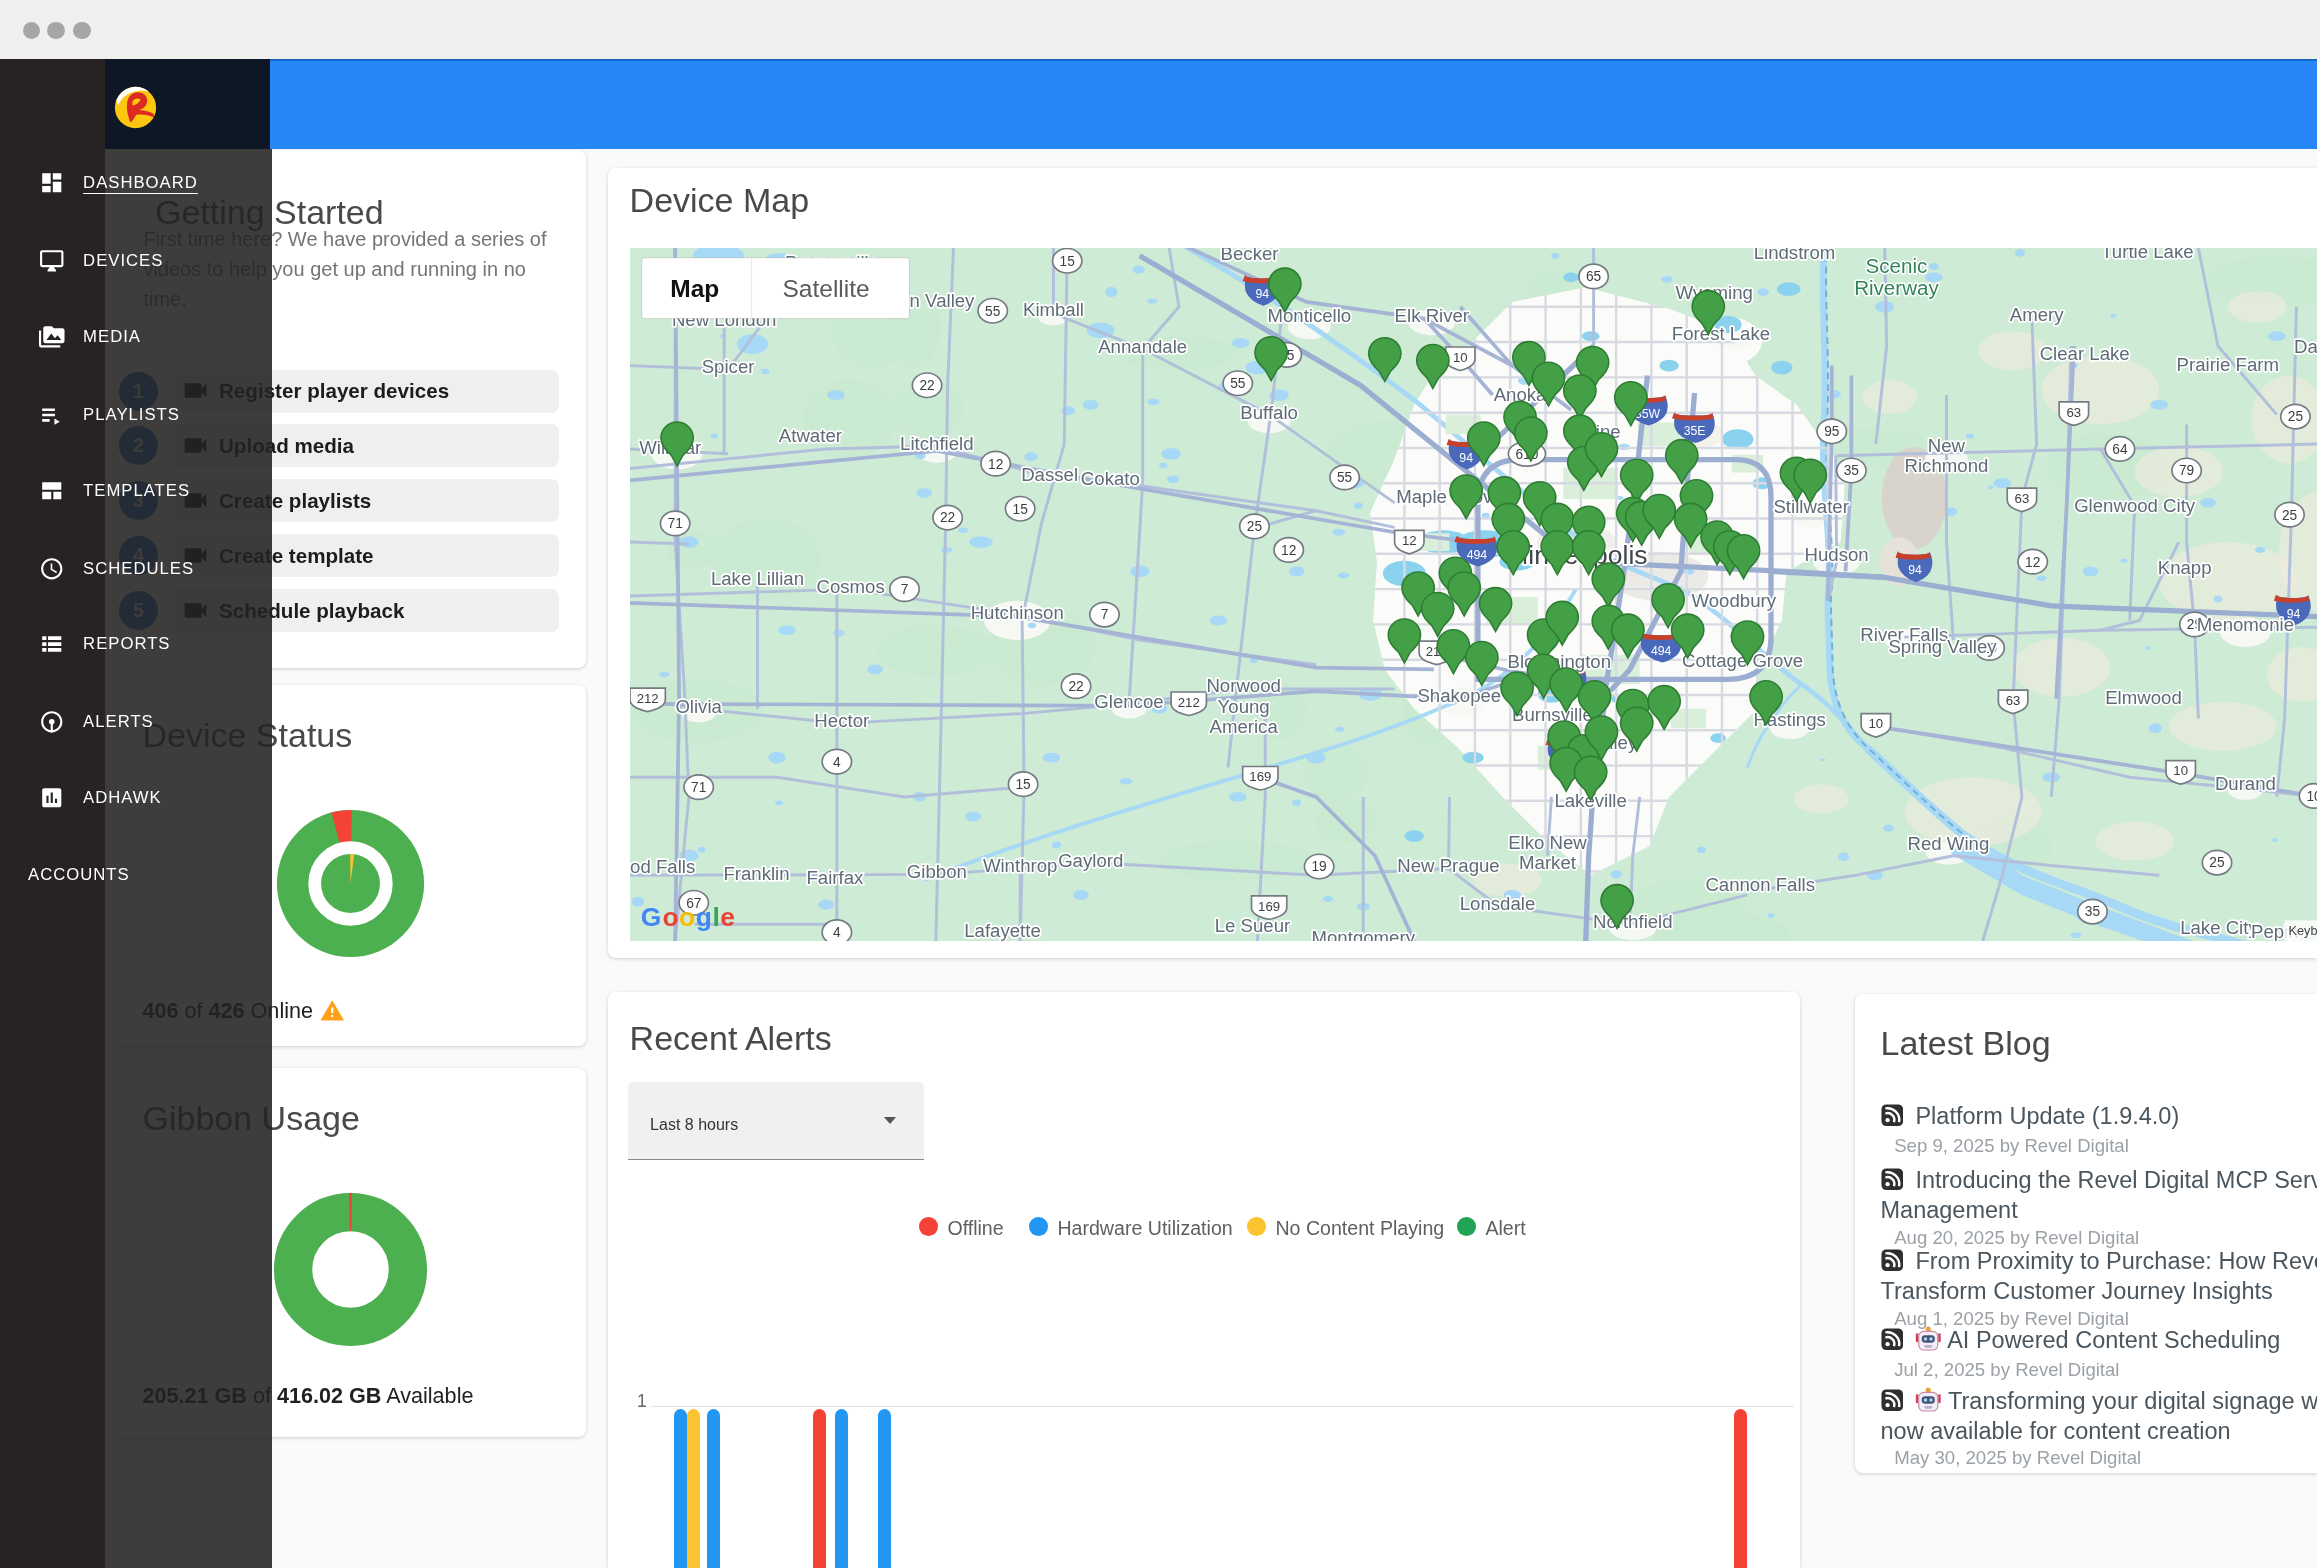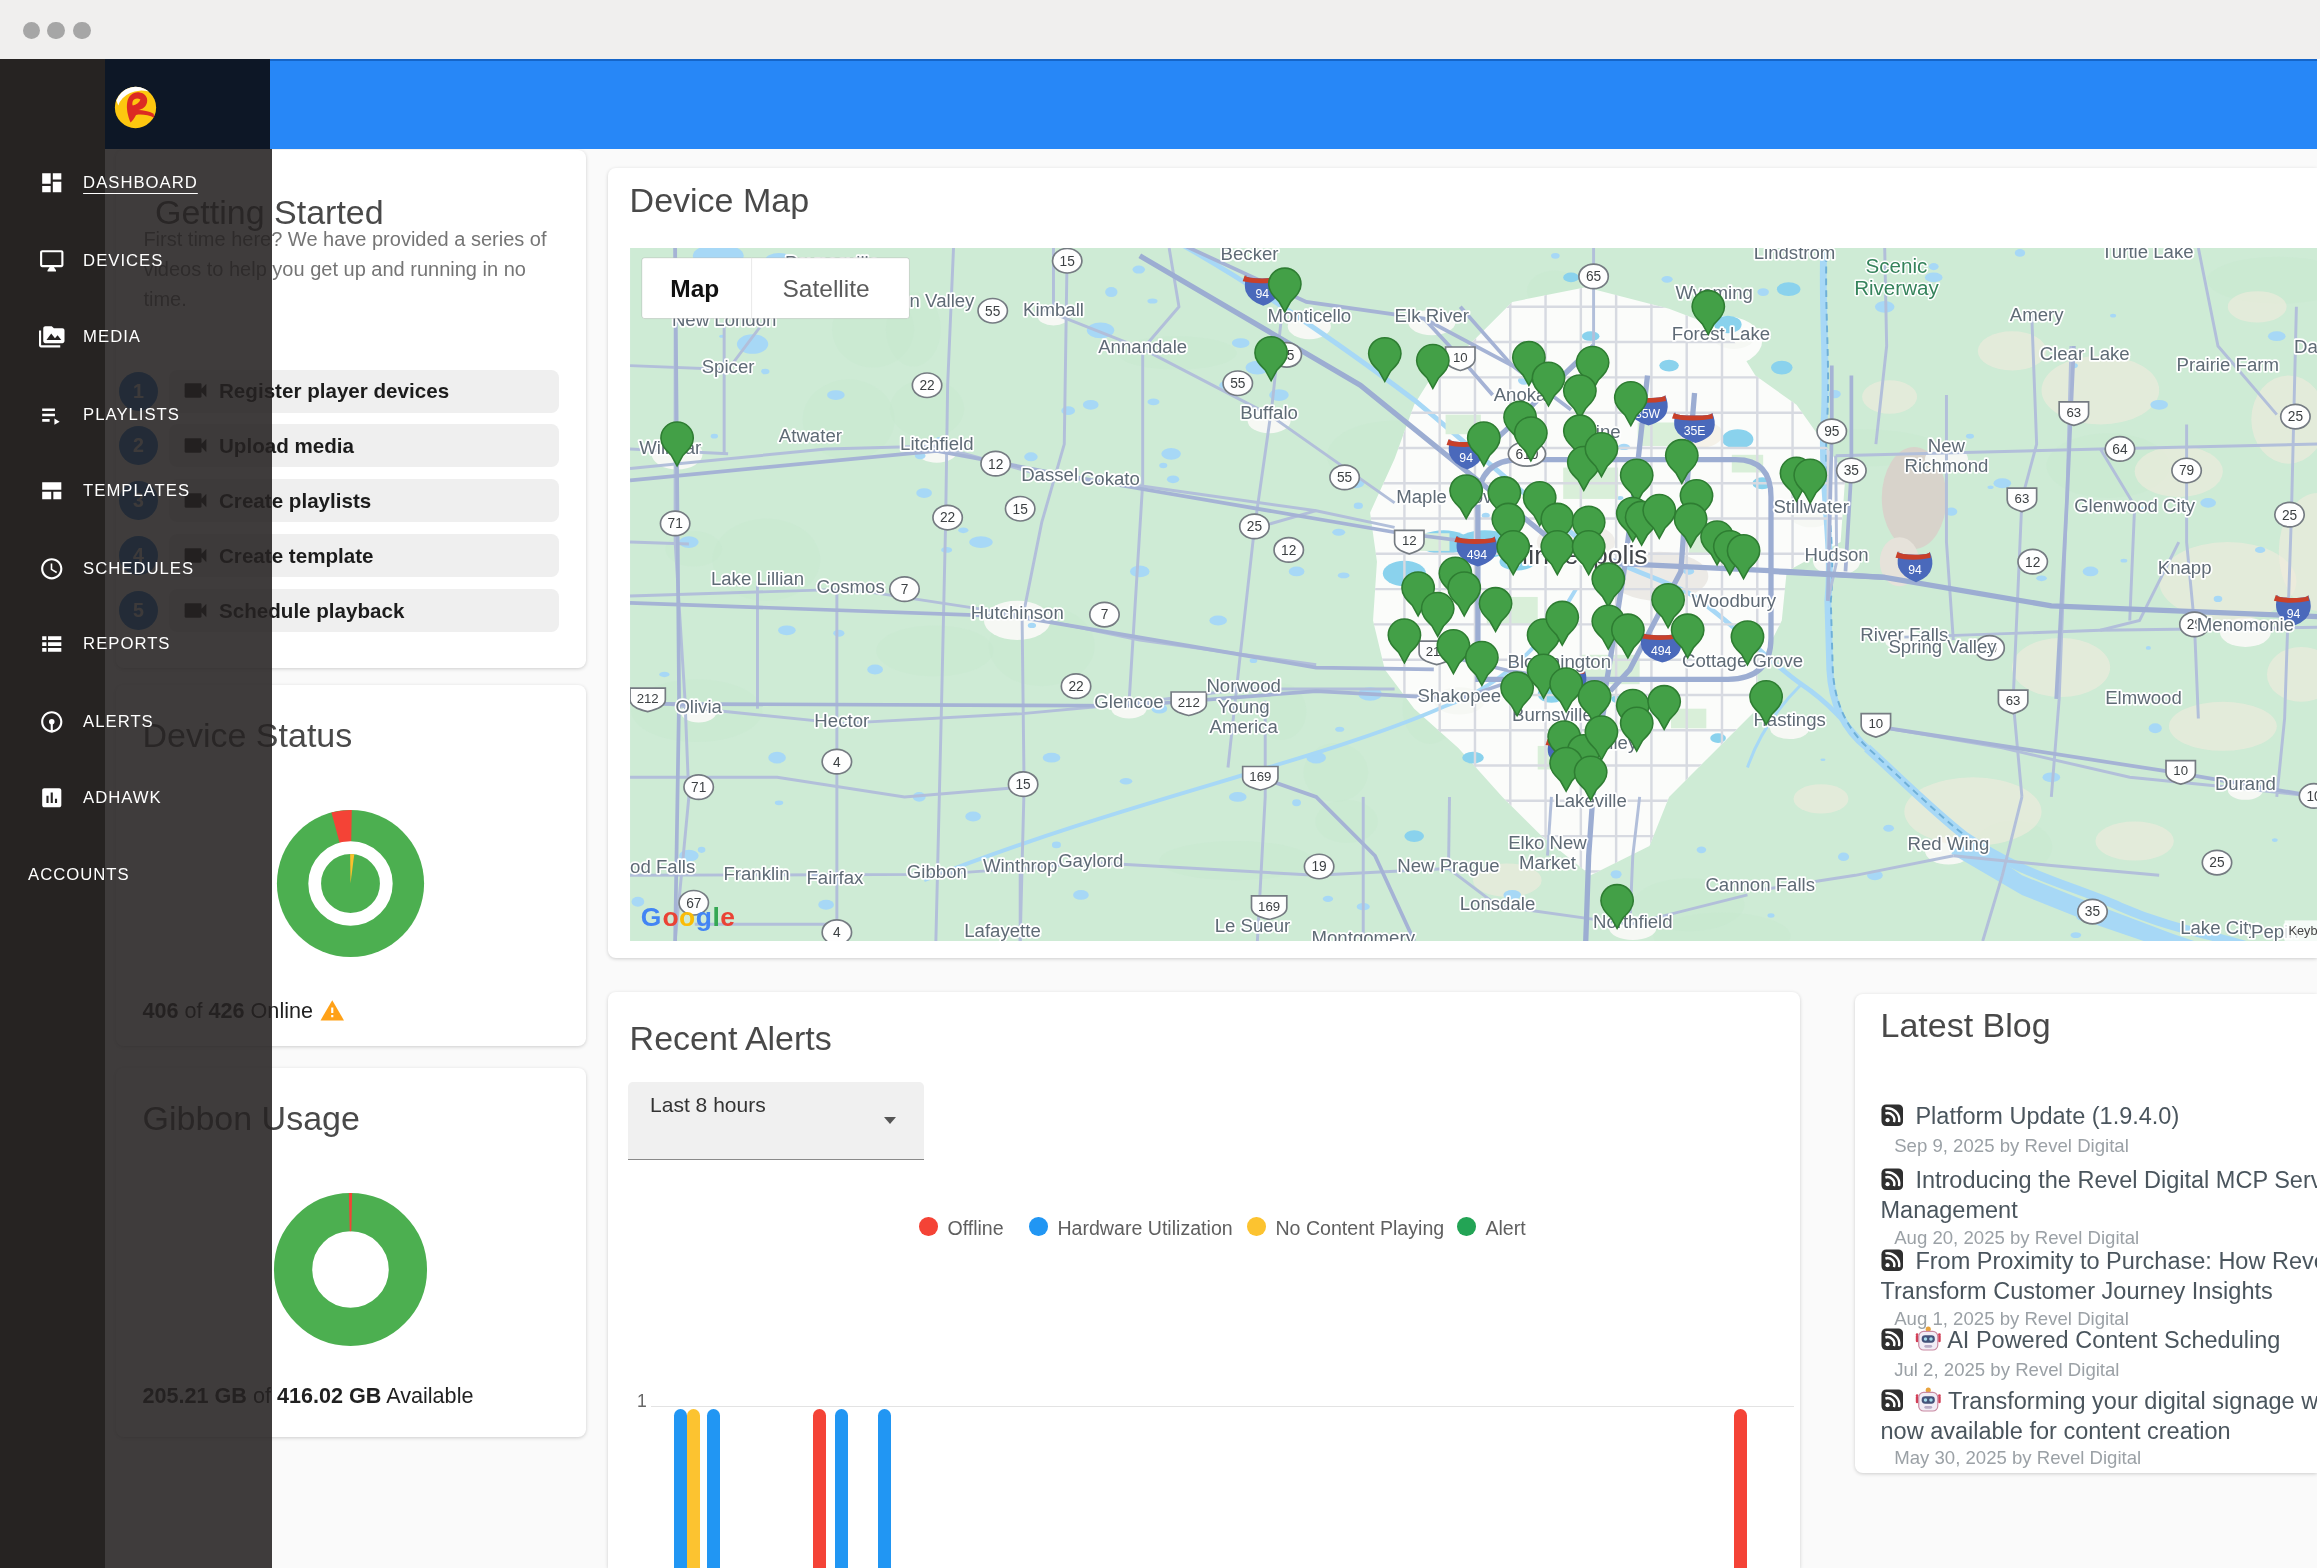--- a/index.html
+++ b/index.html
@@ -29,21 +29,21 @@
 .gsrow { position:absolute; left:53px; width:390px; height:43px; background:#efefef; border-radius:7.8px; }
 .gsnum { position:absolute; width:39px; height:39px; border-radius:50%; background:#1976d2; color:#efefef; font-size:19.6px; font-weight:bold; text-align:center; line-height:39px; }
 .gstext { position:absolute; left:65px; display:flex; align-items:center; gap:9px; }
 .gstext span { font-size:20.6px; font-weight:bold; color:#1c1c1c; }
 
 
 .stattext { position:absolute; left:26.5px; font-size:21.6px; color:#212121; }
 
 
 #ra-select { position:absolute; left:19.6px; top:90px; width:296px; height:78px; background:#f0f0f0; border-bottom:1px solid #8a8a8a; border-radius:4.9px 4.9px 0 0; }
-#ra-select span { position:absolute; left:22.5px; top:11px; font-size:21px; color:#333; }
+#ra-select span { position:absolute; left:22.5px; top:34px; font-size:16px; color:#333; }
 #ra-select .caret { position:absolute; right:27.4px; top:35px; width:0; height:0; border-left:6.9px solid transparent; border-right:6.9px solid transparent; border-top:7.8px solid #555; }
 .lgd { position:absolute; top:225px; height:19.6px; display:flex; }
 .lgdot { width:18.6px; height:18.6px; border-radius:50%; margin-right:9.8px; }
 .lgd span { font-size:19.6px; color:#5f5f5f; }
 #gridline { position:absolute; left:43px; top:414px; width:1143px; height:1px; background:#e3e3e3; }
 #ylab { position:absolute; left:29px; top:399px; font-size:17.6px; color:#666; }
 .bar { position:absolute; top:417px; width:12.7px; height:161px; border-radius:6.9px 6.9px 0 0; }
 
 
 .bent { position:absolute; left:25.5px; width:451px; }
@@ -927,21 +927,21 @@
   <div class="bar" style="left:66px;background:#2196f3"></div>
     <div class="bar" style="left:79px;background:#fcc330"></div>
     <div class="bar" style="left:99px;background:#2196f3"></div>
     <div class="bar" style="left:205px;background:#f44336"></div>
     <div class="bar" style="left:227px;background:#2196f3"></div>
     <div class="bar" style="left:270px;background:#2196f3"></div>
     <div class="bar" style="left:1126px;background:#f44336"></div>
 </div>
 
 <div class="card" style="left:1855px;top:994px;width:462px;height:479px;border-radius:7.8px 0 0 7.8px;overflow:hidden">
-  <div class="ctitle" style="left:25.5px;top:12px">Latest Blog</div>
+  <div class="ctitle" style="left:25.5px;top:30px">Latest Blog</div>
   <div class="bent" style="top:109px">
       <div class="bt1"><span class="brss"><svg width="22.5" height="22.5" viewBox="0 0 24 24">
             <rect x="0.5" y="0.5" width="23" height="23" rx="5" fill="#2f2f2f"></rect>
             <circle cx="7" cy="17.2" r="2.3" fill="#fff"></circle>
             <path d="M4.7 10.2 a 7.1,7.1 0 0 1 9.1 9.1" fill="none" stroke="#fff" stroke-width="2.6"></path>
             <path d="M4.7 4.7 a 12.6,12.6 0 0 1 14.6 14.6" fill="none" stroke="#fff" stroke-width="2.6"></path>
           </svg></span> Platform Update (1.9.4.0)</div>
       <div class="bdt">Sep 9, 2025 by Revel Digital</div>
     </div>
     <div class="bent" style="top:173px">

